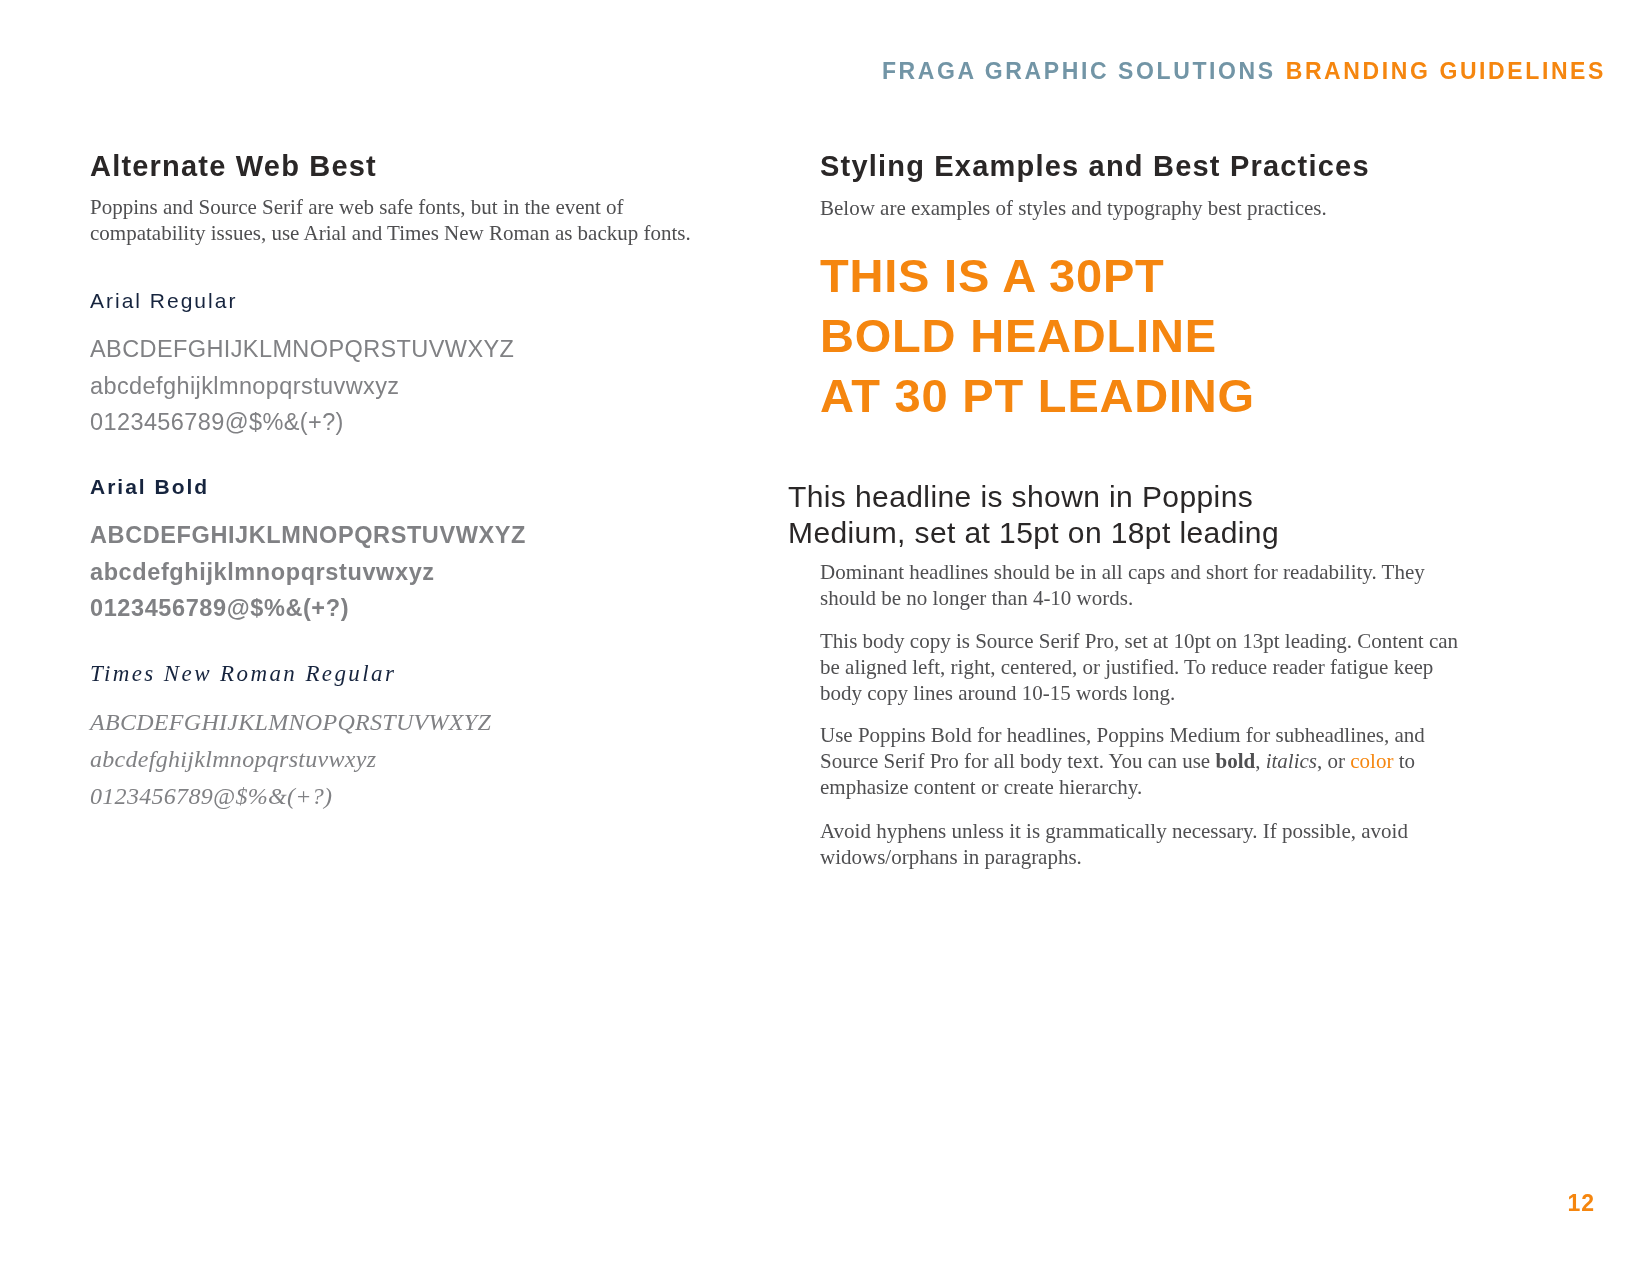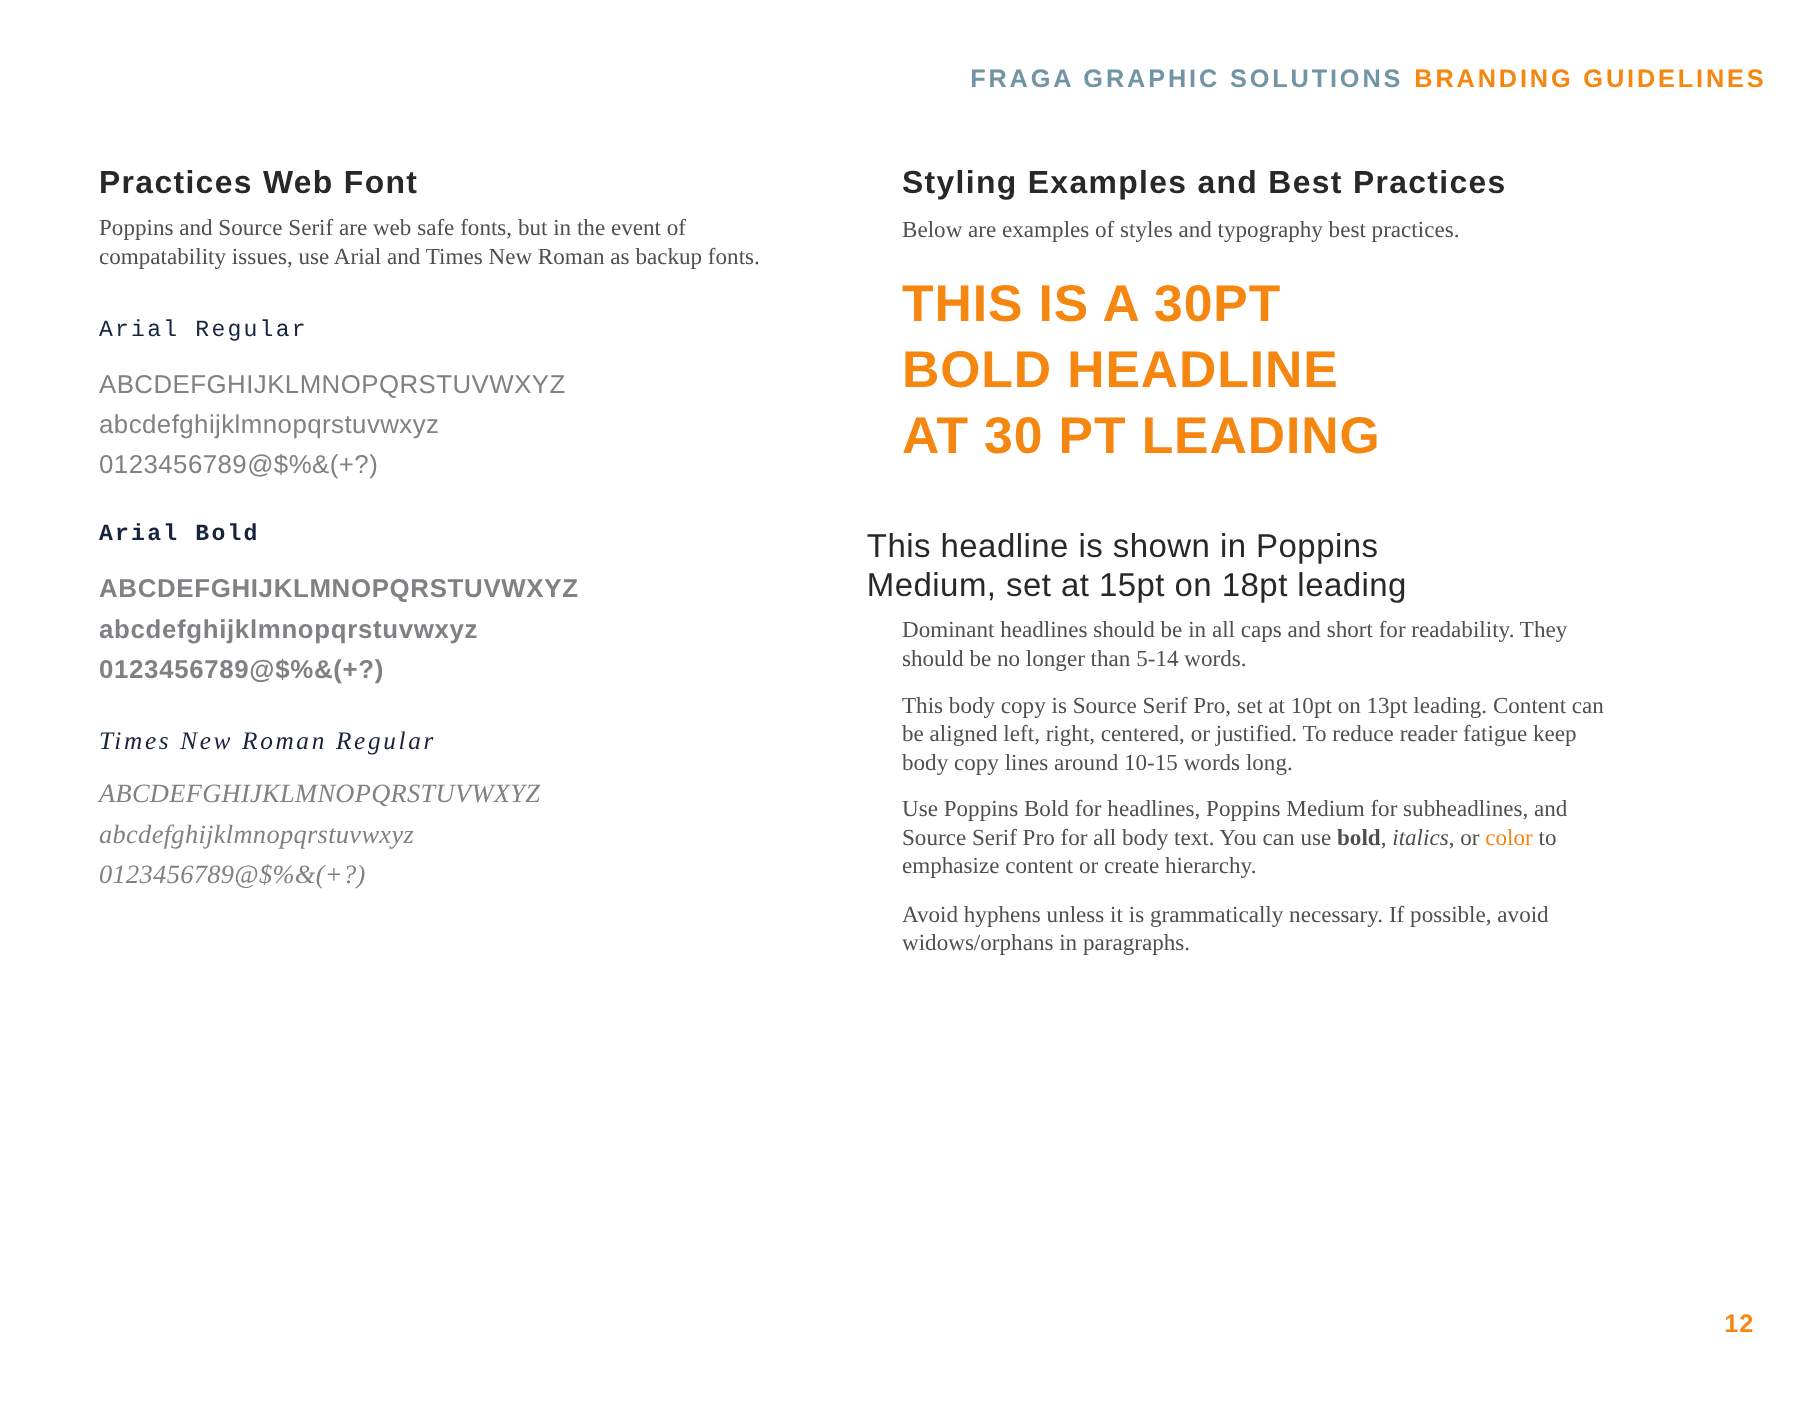--- a/index.html
+++ b/index.html
@@ -28,21 +28,21 @@
   .sec-title{font-size:29px;font-weight:700;letter-spacing:1.2px;color:var(--heading);white-space:nowrap;}
   #left-title{left:90px;top:150px;}
   #right-title{left:820px;top:150px;}
 
   
   .copy{font-family:"Liberation Serif", serif;font-size:21px;line-height:26px;color:var(--body-gray);white-space:nowrap;}
   #left-intro{left:90px;top:194px;}
   #right-intro{left:820px;top:195px;}
 
   
-  .spec-label{font-size:21px;letter-spacing:2px;color:var(--navy);white-space:nowrap;font-family:Liberation Mono, monospace;}
+  .spec-label{font-size:21px;letter-spacing:2px;color:var(--navy);white-space:nowrap;}
   #lbl-arial-reg{left:90px;top:289px;}
   #lbl-arial-bold{left:90px;top:475px;font-weight:700;}
   #lbl-times{left:90px;top:661px;font-family:"Liberation Serif", serif;font-size:23px;letter-spacing:2.4px;}
 
   
   .spec{color:var(--spec-gray);white-space:nowrap;}
   #spec-arial-reg{left:90px;top:331px;font-size:23.5px;line-height:36.5px;letter-spacing:0.4px;}
   #spec-arial-bold{left:90px;top:517px;font-size:23.5px;line-height:36.5px;letter-spacing:0.6px;font-weight:700;}
   #spec-times{left:90px;top:704px;font-family:"Liberation Serif", serif;font-size:24px;line-height:37px;letter-spacing:0.3px;}
 
@@ -63,21 +63,21 @@
 </style>
 </head>
 <body>
 
 <div class="page">
 
   <div class="abs header sans">
     <span class="brand">FRAGA GRAPHIC SOLUTIONS</span><span class="doc">BRANDING GUIDELINES</span>
   </div>
 
-  <h2 class="abs sec-title sans" id="left-title">Practices Web Font</h2>
+  <h2 class="abs sec-title sans" id="left-title">Alternate Web Best</h2>
 
   <p class="abs copy" id="left-intro">
     <span class="line">Poppins and Source Serif are web safe fonts, but in the event of</span>
     <span class="line">compatability issues, use Arial and Times New Roman as backup fonts.</span>
   </p>
 
   <div class="abs spec-label sans" id="lbl-arial-reg">Arial Regular</div>
   <div class="abs spec sans" id="spec-arial-reg">
     <span class="line">ABCDEFGHIJKLMNOPQRSTUVWXYZ</span>
     <span class="line">abcdefghijklmnopqrstuvwxyz</span>
@@ -108,21 +108,21 @@
     <span class="line">AT 30 PT LEADING</span>
   </div>
 
   <div class="abs sans" id="subheadline">
     <span class="line">This headline is shown in Poppins</span>
     <span class="line">Medium, set at 15pt on 18pt leading</span>
   </div>
 
   <p class="abs copy" id="p1">
     <span class="line">Dominant headlines should be in all caps and short for readability. They</span>
-    <span class="line">should be no longer than 5-14 words.</span>
+    <span class="line">should be no longer than 4-10 words.</span>
   </p>
 
   <p class="abs copy" id="p2">
     <span class="line">This body copy is Source Serif Pro, set at 10pt on 13pt leading. Content can</span>
     <span class="line">be aligned left, right, centered, or justified. To reduce reader fatigue keep</span>
     <span class="line">body copy lines around 10-15 words long.</span>
   </p>
 
   <p class="abs copy" id="p3">
     <span class="line">Use Poppins Bold for headlines, Poppins Medium for subheadlines, and</span>

